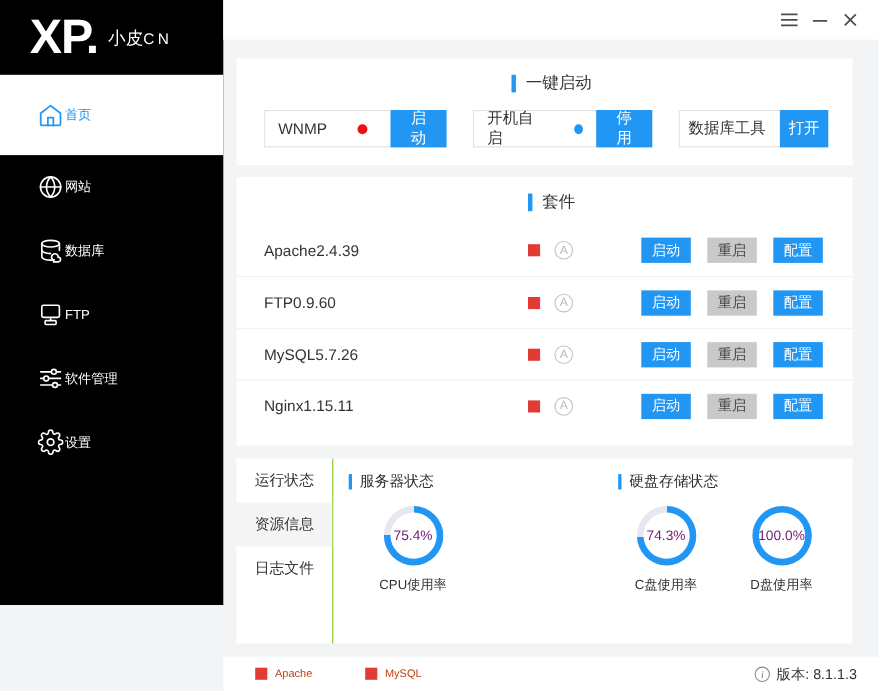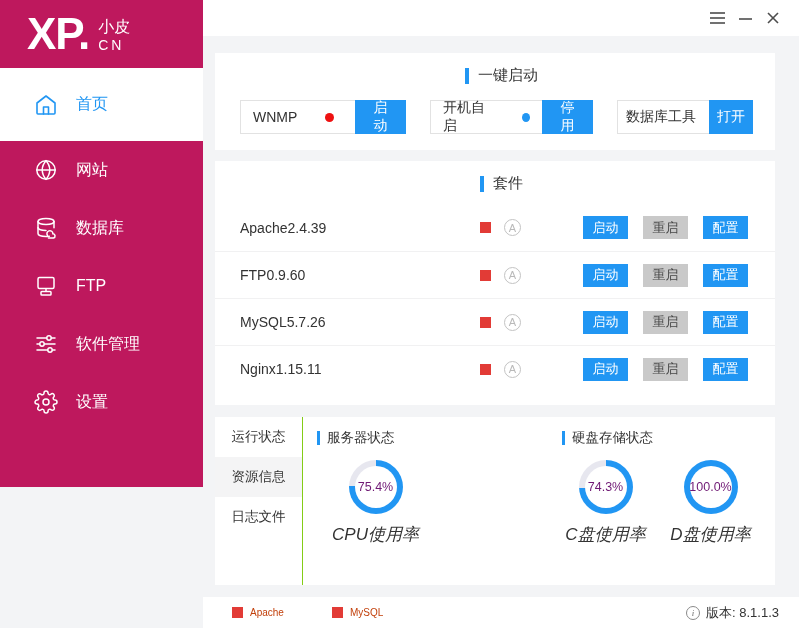--- a/index.html
+++ b/index.html
@@ -1,29 +1,29 @@
 <!DOCTYPE html>
 <html><head>
 <meta charset="utf-8">
 <style>
   * { margin:0; padding:0; box-sizing:border-box; font-family:"Liberation Sans","DejaVu Sans",sans-serif; }
   html,body { width:799px; height:628px; }
   body { position:relative; background:#f3f4f6; overflow:hidden; color:#333; }
 
   
-  .sidebar { position:absolute; left:0; top:0; width:203px; height:487px; background:#be185d; }
+  .sidebar { position:absolute; left:0; top:0; width:203px; height:550px; background:#000000; }
   .logo { height:68px; display:flex; align-items:center; padding-left:27px; }
   .logo-xp { color:#fff; font-size:44px; font-weight:bold; letter-spacing:-1px; line-height:1; }
-  .logo-sub { margin-left:9px; margin-top:2px; display:flex; flex-direction:column; color:#fff; }
+  .logo-sub { margin-left:9px; margin-top:2px; display:flex; flex-direction:row; color:#fff; }
   .logo-sub .t1 { font-size:16px; line-height:19px; }
   .logo-sub .t2 { font-size:14px; letter-spacing:3px; line-height:18px; }
   .nav-item { height:58px; display:flex; align-items:center; padding-left:33px; color:#fff; cursor:pointer; }
   .nav-item.active { height:73px; background:#fff; color:#2196f3; }
   .nav-item .nicon { width:26px; height:26px; display:flex; align-items:center; justify-content:center; }
-  .nav-item .nlabel { margin-left:17px; font-size:16px; }
+  .nav-item .nlabel { font-size:12px; }
 
   
   .titlebar { position:absolute; left:203px; top:0; width:596px; height:36px; background:#fff; display:flex; align-items:center; justify-content:flex-end; padding-right:12px; }
   .winbtn { width:28px; height:26px; display:flex; align-items:center; justify-content:center; color:#4d4d4d; cursor:pointer; }
 
   
   .card { position:absolute; left:215px; width:560px; background:#fff; }
   .card-head { display:flex; align-items:center; padding:13px 0 0 13px;justify-content:center; }
   .accent { width:4px; height:16px; background:#2196f3; margin-right:9px; }
   .card-title { font-size:15px; color:#333; }
@@ -60,21 +60,21 @@
   .section-disk { flex:1; }
   .sec-head { display:flex; align-items:center; margin-left:14px; }
   .sec-head .accent { height:14px; width:3px; margin-right:7px; }
   .sec-title { font-size:13.5px; color:#333; }
   .gauge-row { display:flex; margin-top:13px; }
   .section-server .gauge-row { padding-left:20px; }
   .section-disk .gauge-row { padding-left:5px; }
   .gauge { width:105px; display:flex; flex-direction:column; align-items:center; }
   .donut { width:54px; height:54px; border-radius:50%; position:relative; }
   .donut-hole { position:absolute; inset:6px; background:#fff; border-radius:50%; display:flex; align-items:center; justify-content:center; font-size:12.5px; color:#701a75; }
-  .gauge-label { margin-top:9px; font-size:17px; color:#333;font-style:italic; }
+  .gauge-label { margin-top:9px; font-size:12px; color:#333; }
 
   
   .footer { position:absolute; left:203px; top:597px; width:596px; height:31px; background:#fff; display:flex; align-items:center; padding:0 20px 0 29px; }
   .fsvc { display:flex; align-items:center; }
   .fsvc + .fsvc { margin-left:48px; }
   .fsvc .sq { margin-right:7px; }
   .fsvc-name { font-size:10px; color:#c2410c; }
   .version { margin-left:auto; display:flex; align-items:center; font-size:13px; color:#333; }
   .info-i { width:14px; height:14px; border:1px solid #8a8a8a; border-radius:50%; color:#6f6f6f; font-size:9px; font-style:italic; font-family:"Liberation Serif","DejaVu Serif",serif; display:flex; align-items:center; justify-content:center; margin-right:6px; }
 </style>

